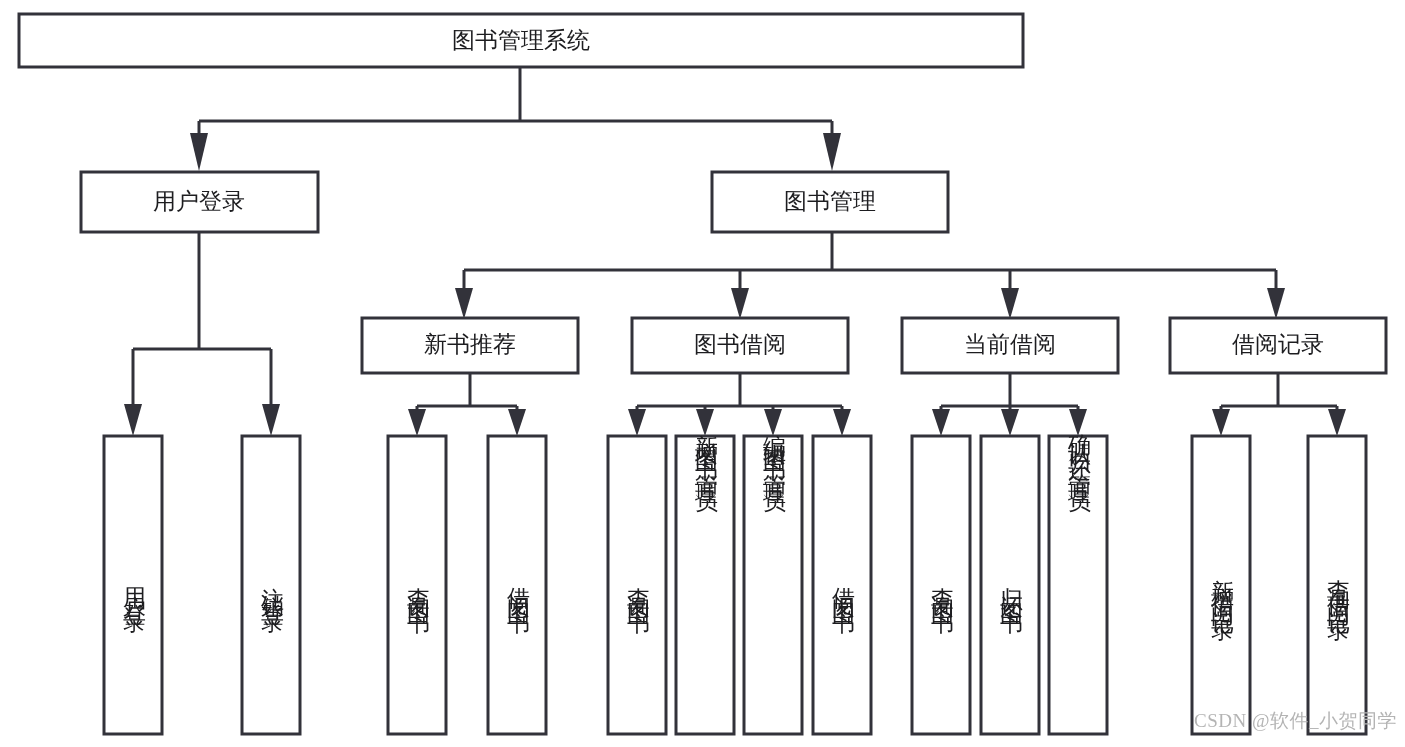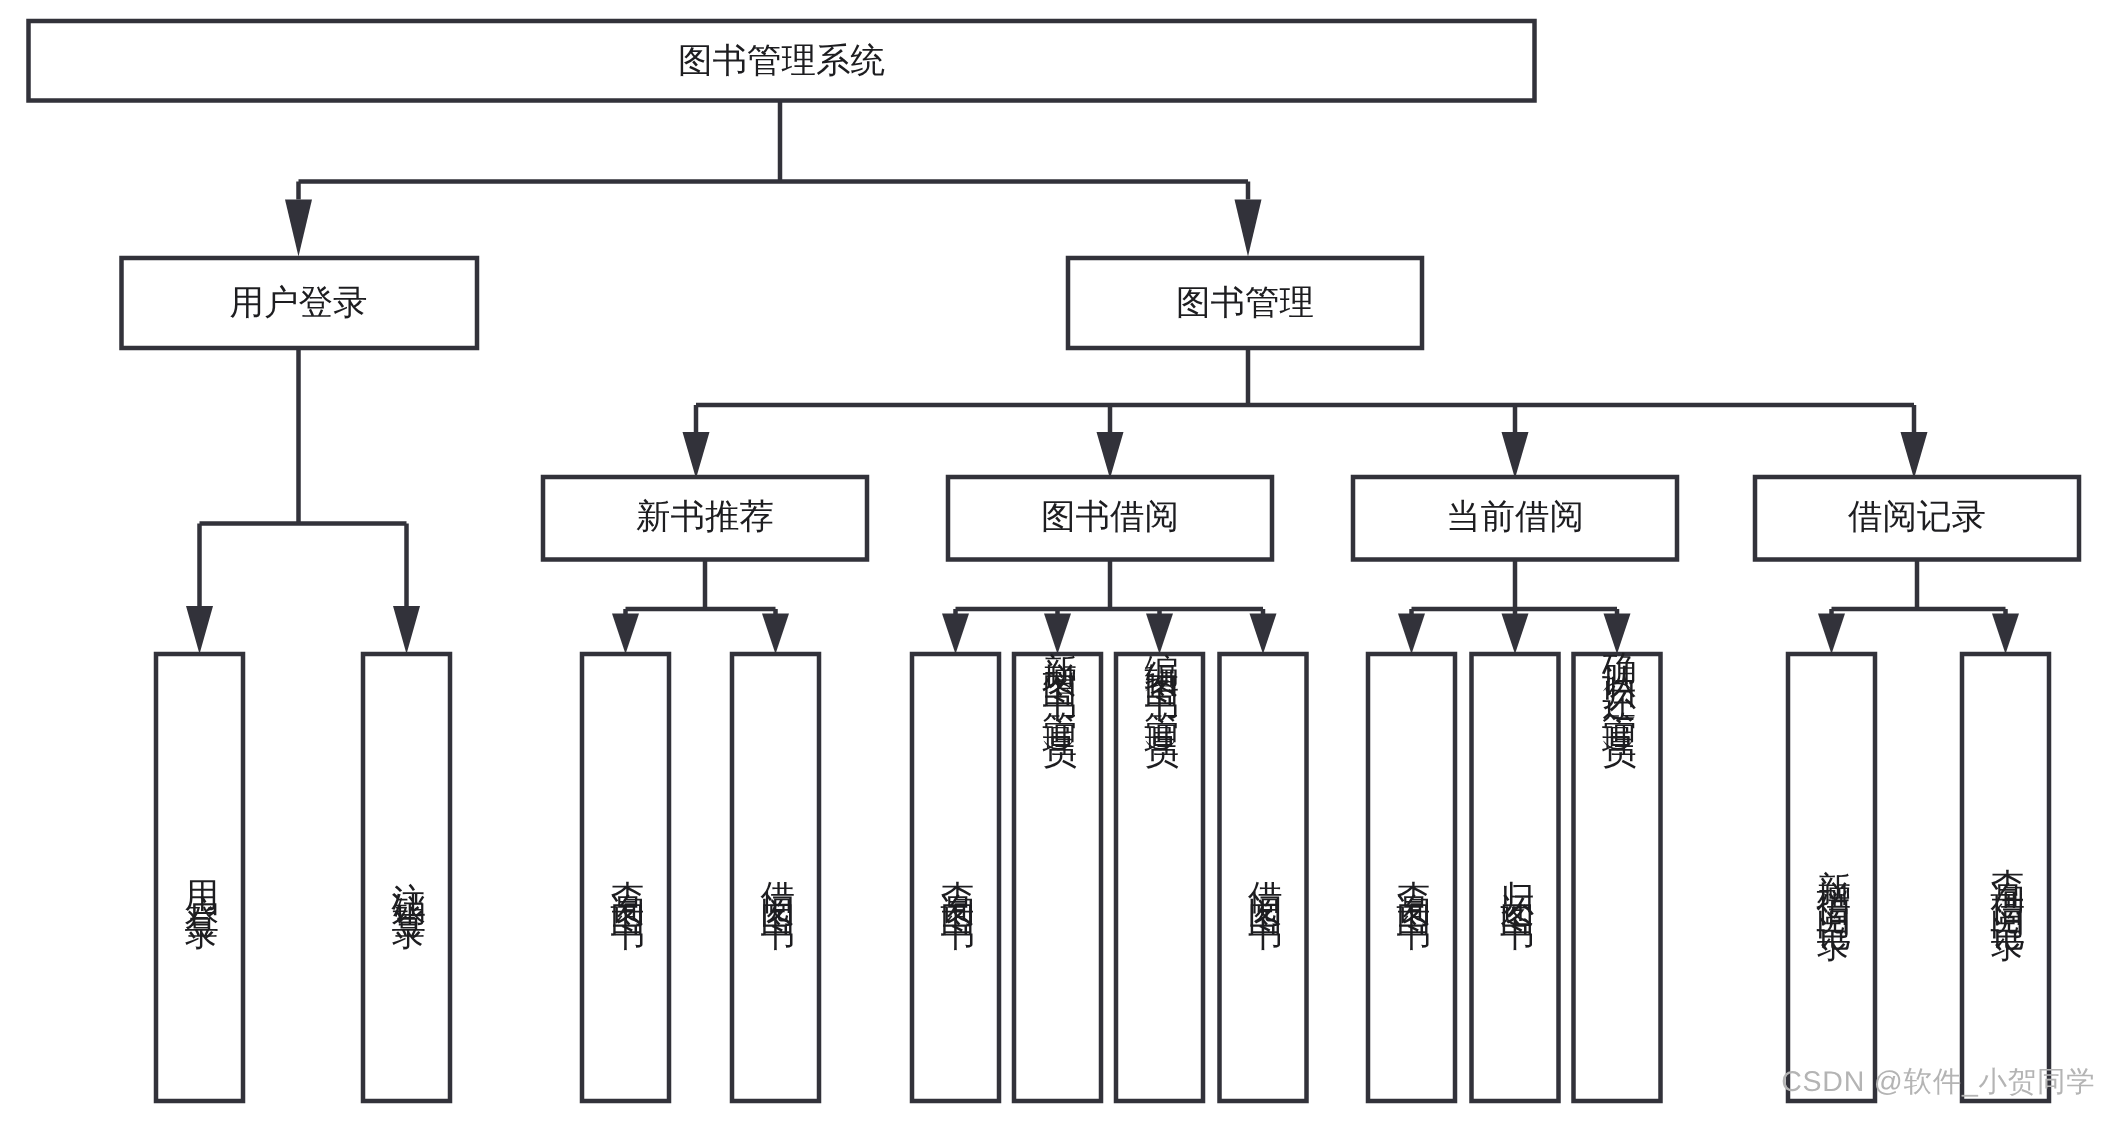--- a/index.html
+++ b/index.html
@@ -50,21 +50,21 @@
     stroke-linecap: butt;
   }
   .arrow-head {
     fill: #32323a;
     stroke: none;
   }
   .watermark {
     position: absolute;
     right: 8px;
     bottom: 6px;
-    font-family: Liberation Sans, sans-serif;
+    font-family: Liberation Serif, serif;
     font-size: 19px;
     color: #b4b4b4;
     white-space: nowrap;
     letter-spacing: 0.5px;
   }
 </style>
 </head>
 <body>
 
 <div id="diagram-root">

